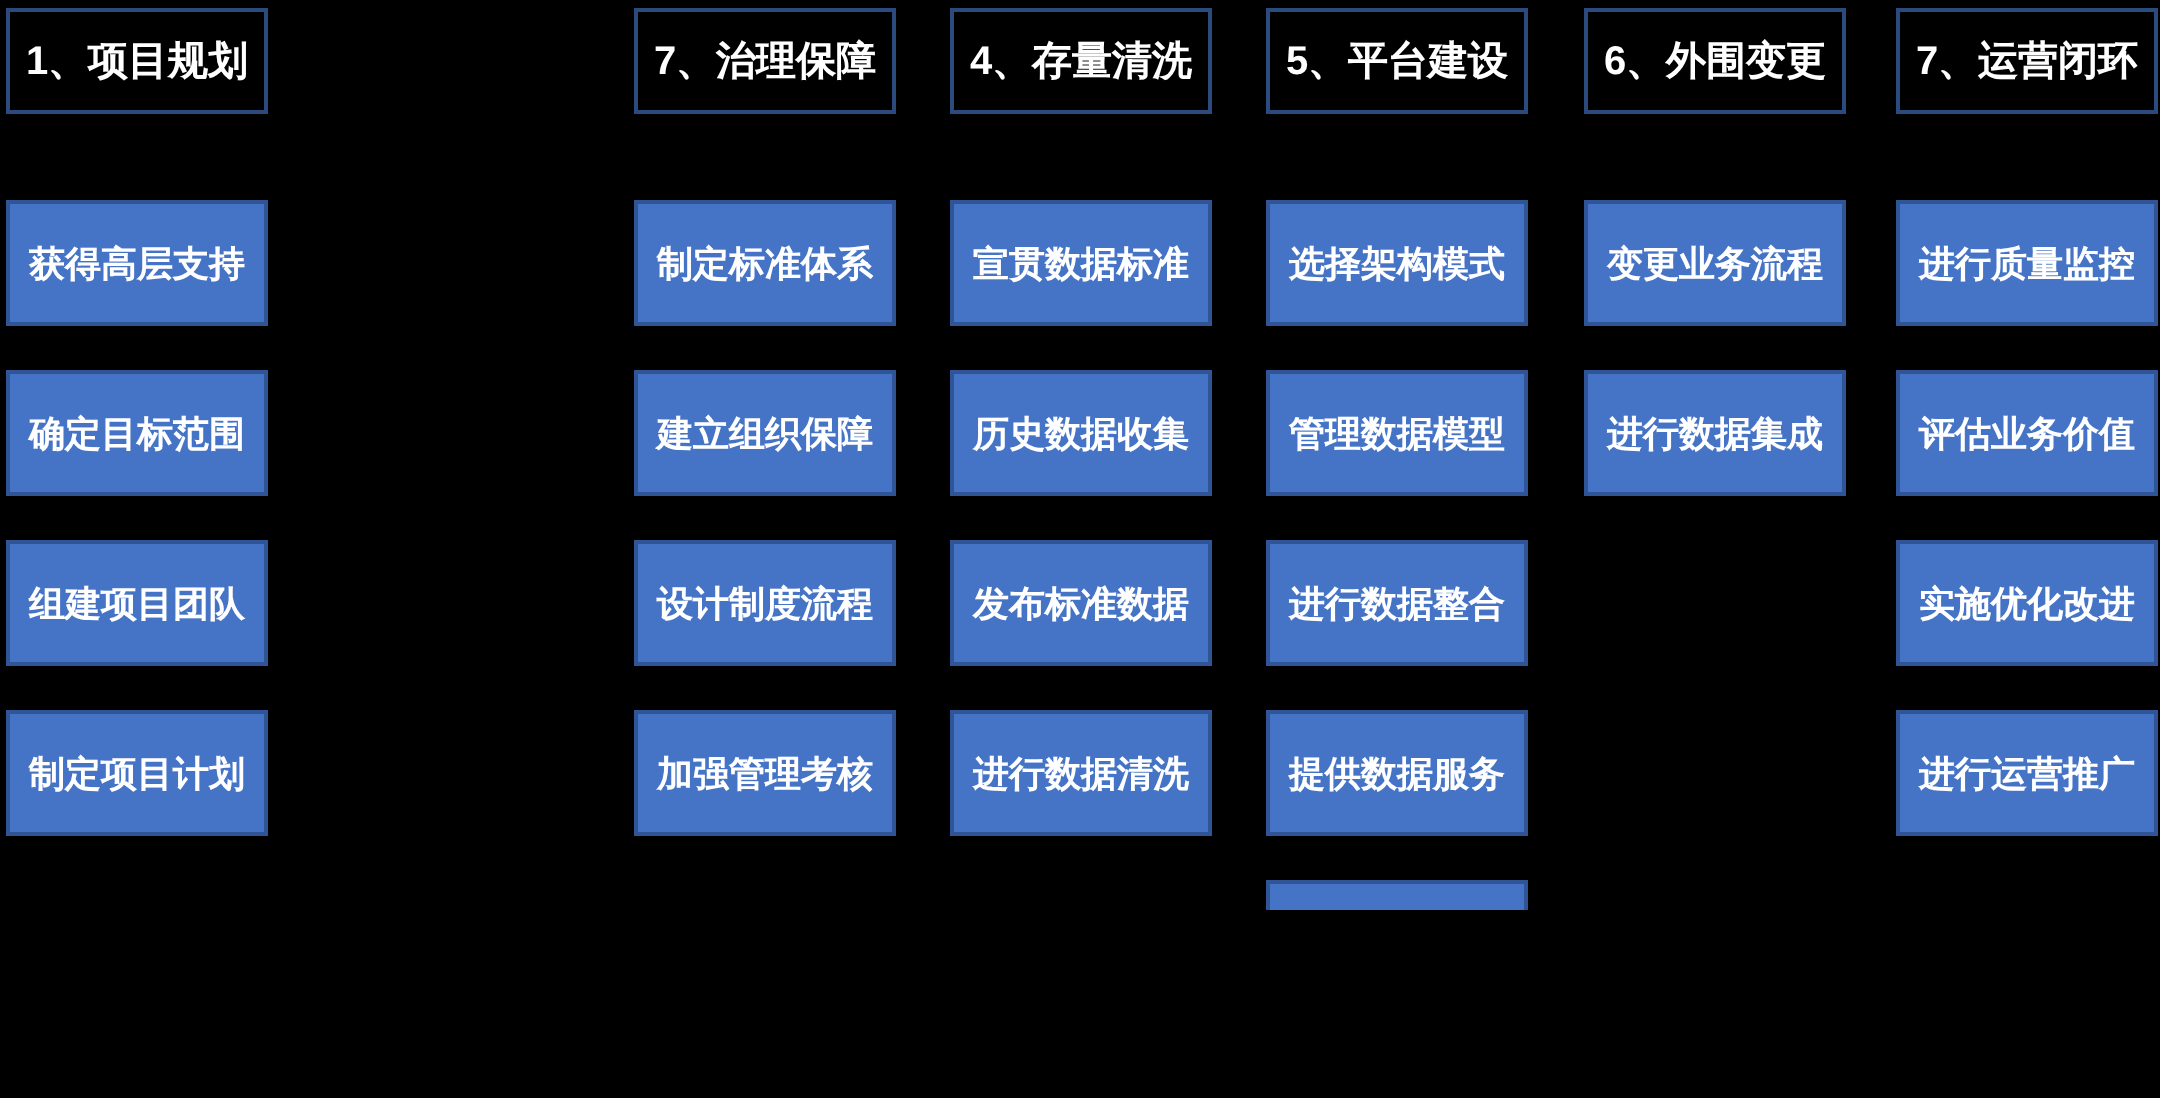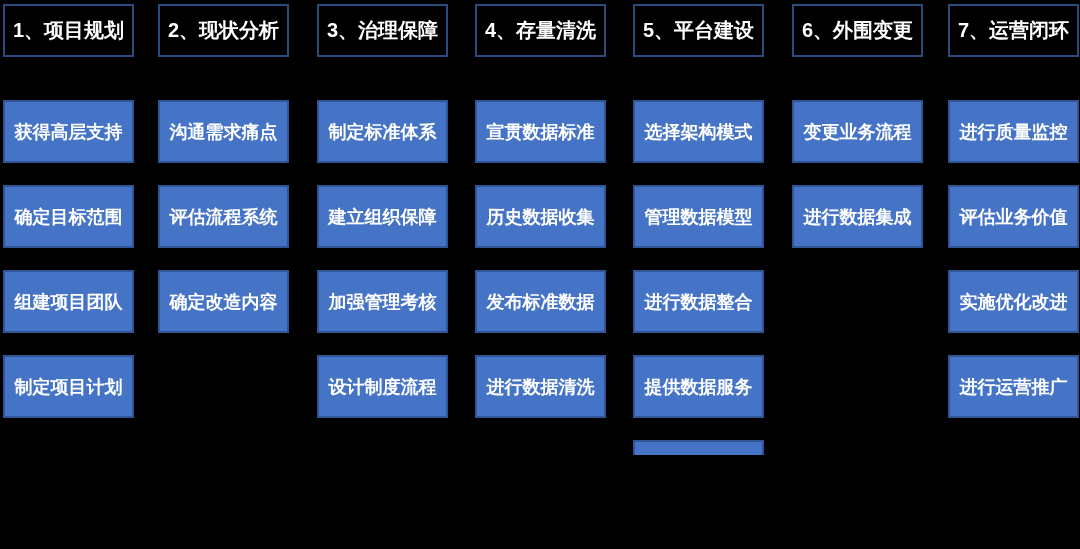--- a/index.html
+++ b/index.html
@@ -63,33 +63,27 @@
 <div class="board">
 
   <div class="col c1">
     <div class="hdr">1、项目规划</div>
     <div class="item first">获得高层支持</div>
     <div class="item">确定目标范围</div>
     <div class="item">组建项目团队</div>
     <div class="item">制定项目计划</div>
   </div>
 
-  <div class="col c2">
-    <div class="hdr">2、现状分析</div>
-    <div class="item first">沟通需求痛点</div>
-    <div class="item">评估流程系统</div>
-    <div class="item">确定改造内容</div>
-  </div>
 
   <div class="col c3">
-    <div class="hdr">3、治理保障</div>
+    <div class="hdr">7、治理保障</div>
     <div class="item first">制定标准体系</div>
     <div class="item">建立组织保障</div>
+    <div class="item">设计制度流程</div>
     <div class="item">加强管理考核</div>
-    <div class="item">设计制度流程</div>
   </div>
 
   <div class="col c4">
     <div class="hdr">4、存量清洗</div>
     <div class="item first">宣贯数据标准</div>
     <div class="item">历史数据收集</div>
     <div class="item">发布标准数据</div>
     <div class="item">进行数据清洗</div>
   </div>
 

